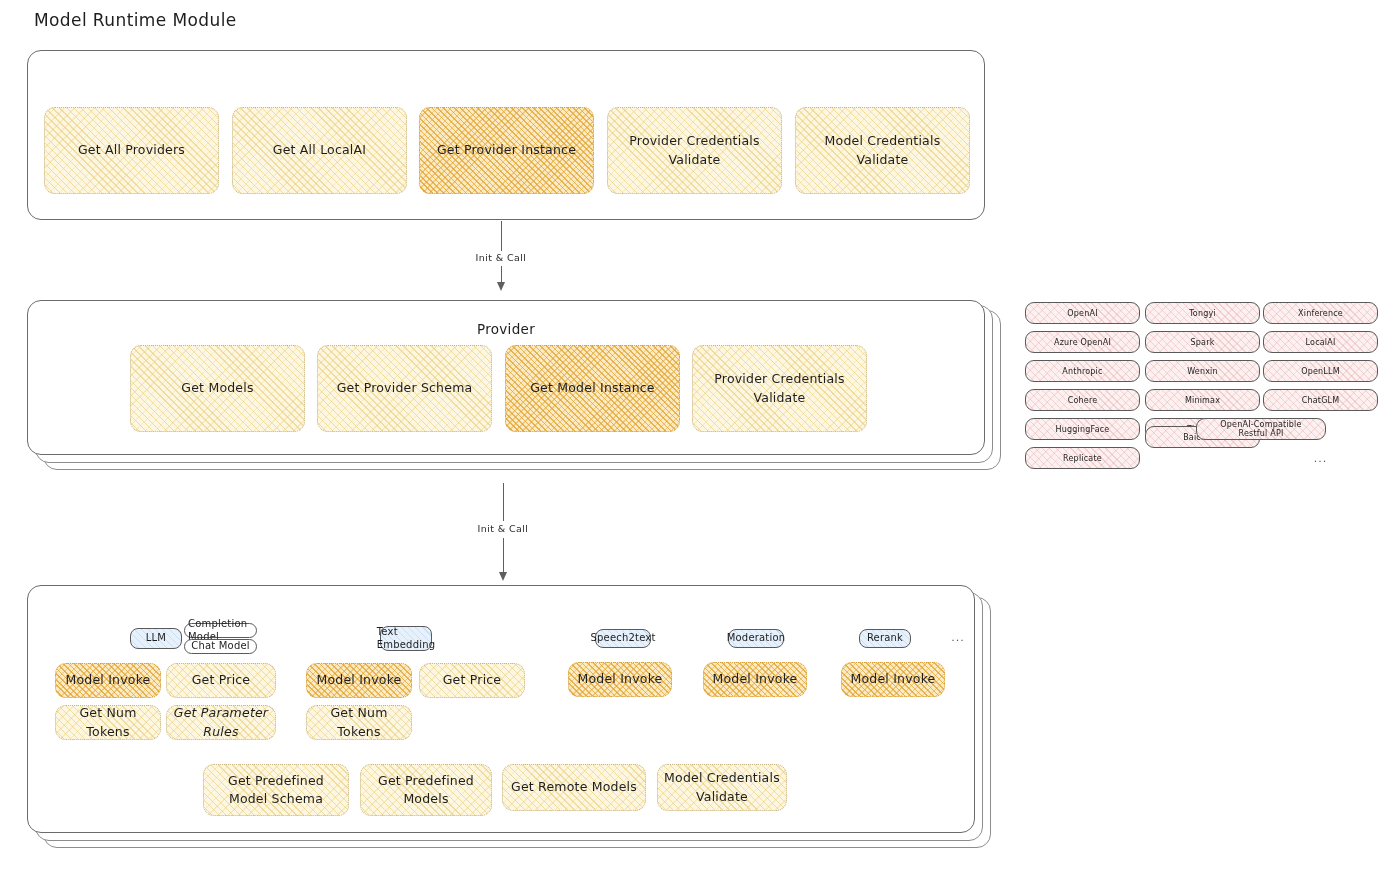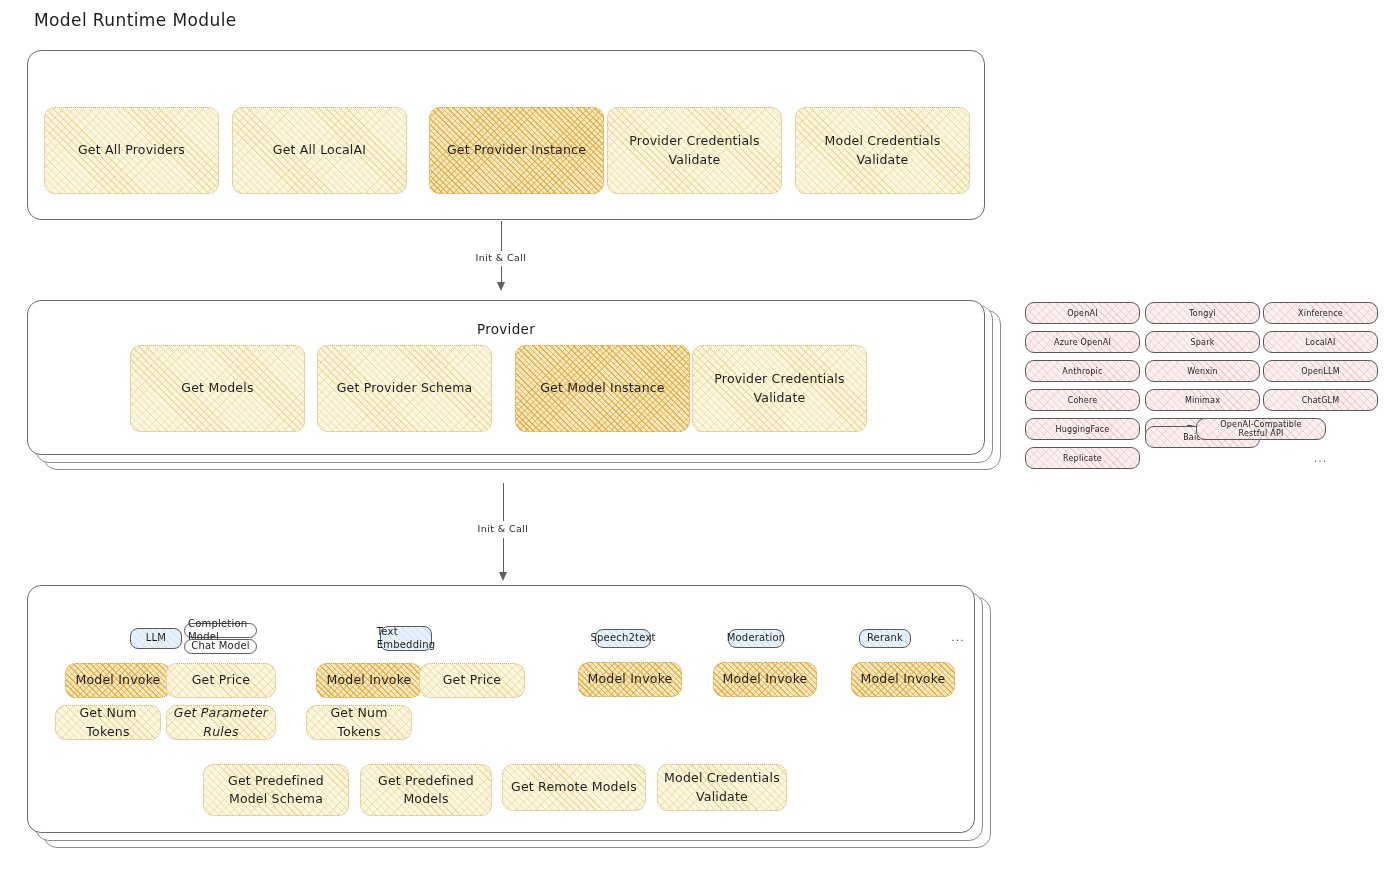--- a/index.html
+++ b/index.html
@@ -73,21 +73,20 @@
     background-image:
       repeating-linear-gradient(45deg, rgba(232,199,108,.55) 0 1px, rgba(0,0,0,0) 1px 5px),
       repeating-linear-gradient(-45deg, rgba(232,199,108,.30) 0 1px, rgba(0,0,0,0) 1px 7px);
   }
   .fbox.hl {
     border-color: #d9a441;
     background-color: #fbeac2;
     background-image:
       repeating-linear-gradient(45deg, rgba(226,160,43,.75) 0 1.2px, rgba(0,0,0,0) 1.2px 4px),
       repeating-linear-gradient(-45deg, rgba(226,160,43,.48) 0 1.1px, rgba(0,0,0,0) 1.1px 5px);
-    margin-left: 10px;
   }
 
   
   .chip {
     border: 1.1px solid #5a5a5a;
     border-radius: 9px;
     display: flex;
     align-items: center;
     justify-content: center;
     text-align: center;

